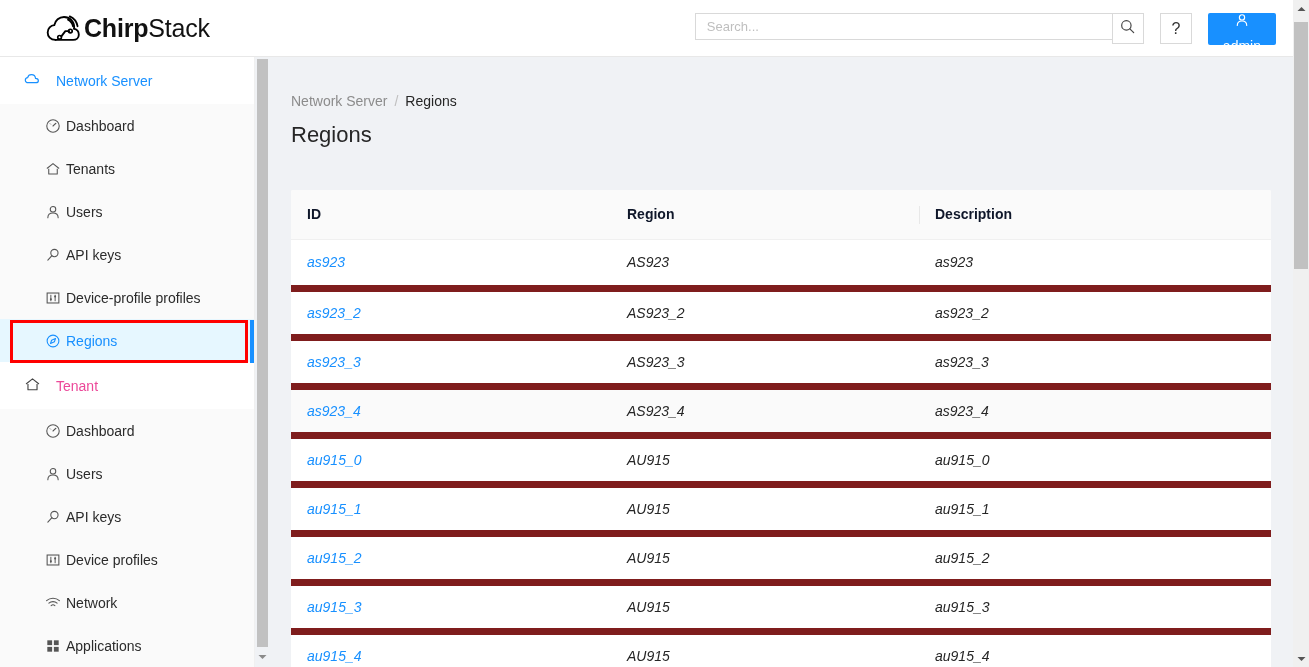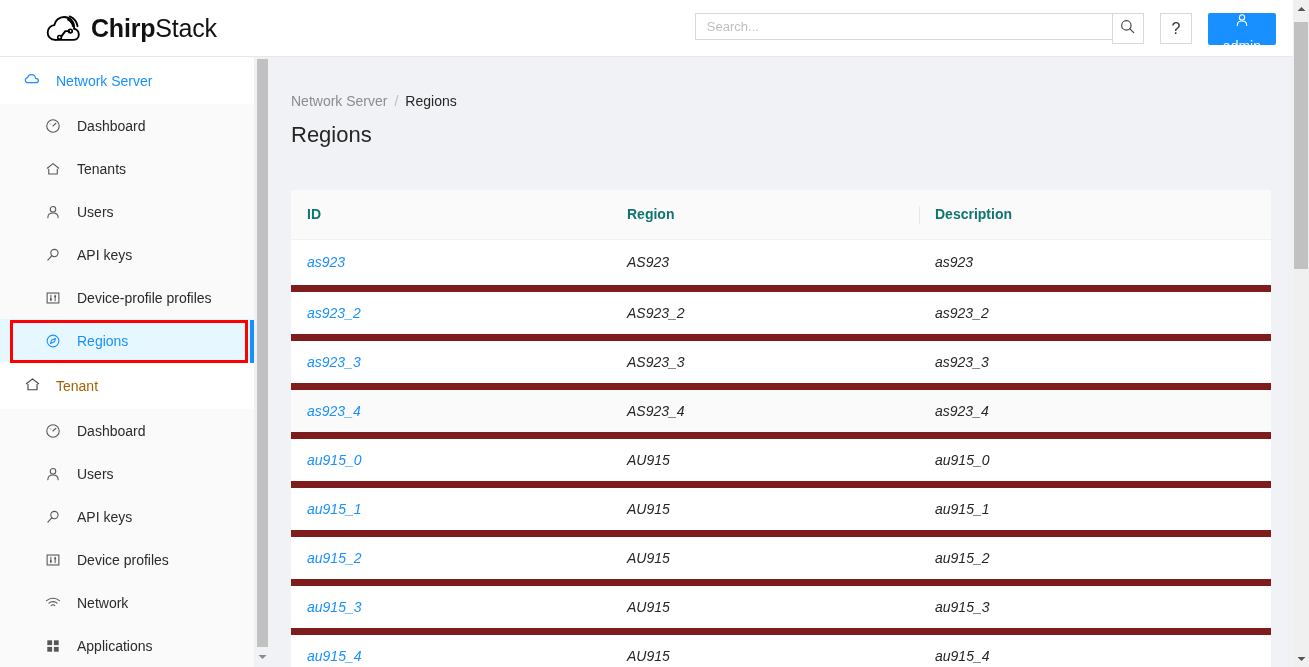--- a/index.html
+++ b/index.html
@@ -12,21 +12,21 @@
   #app { position: relative; width: 1309px; height: 667px; overflow: hidden; }
 
   
   .header {
     position: absolute; top: 0; left: 0; width: 1293px; height: 57px;
     background: #ffffff;
     border-bottom: 1px solid #e8e8e8;
     display: flex; align-items: center;
   }
   .logo-wrap {
-    display: flex; align-items: center; gap: 9px;
+    display: flex; align-items: center; gap: 2px;
     margin-left: 46px;
   }
   .logo-icon { width: 36px; height: 30px; display: block; }
   .logo-text {
     font-size: 25px; letter-spacing: -0.2px; color: #111; white-space: nowrap;
   }
   .logo-text .b { font-weight: bold; }
   .logo-text .l { font-weight: 400; }
 
   .header-right {
@@ -75,26 +75,26 @@
     border-right: 1px solid #f0f0f0;
     overflow: hidden;
   }
   .nav-group-header {
     height: 47px; display: flex; align-items: center;
     padding-left: 24px; gap: 15px;
     background: #ffffff;
     font-size: 14px;
   }
   .nav-group-header.ns { color: #1890ff; }
-  .nav-group-header.tn { color: #a16207; }
+  .nav-group-header.tn { color: #ec4899; }
   .nav-items { background: #fafafa; }
   .nav-item {
     position: relative;
     height: 43px; display: flex; align-items: center;
-    padding-left: 45px; gap: 16px;
+    padding-left: 45px; gap: 5px;
     font-size: 14px; color: #2b2b2b;
     cursor: pointer;
   }
   .nav-item.active { background: #e6f7ff; color: #1890ff; }
   .nav-item .ico { width: 16px; height: 16px; display:flex; align-items:center; justify-content:center; flex:0 0 16px;}
   .active-bar {
     position: absolute; left: 250px; width: 4px;
     background: #1890ff;
   }
 
@@ -137,21 +137,21 @@
     width: 980px;
     background: #fff;
     border-radius: 2px;
     overflow: hidden;
   }
   table { width: 100%; border-collapse: collapse; table-layout: fixed; }
   thead th {
     background: #fafafa;
     height: 49px;
     text-align: left;
-    font-size: 14px; font-weight: bold; color: #0f766e;
+    font-size: 14px; font-weight: bold; color: #0f172a;
     padding: 0 16px;
     border-bottom: 1px solid #f0f0f0;
     position: relative;
   }
   thead th.col-desc::before {
     content: ""; position: absolute; left: 0; top: 16px;
     width: 1px; height: 18px; background: #e8e8e8;
   }
   tbody td {
     height: 49px;

